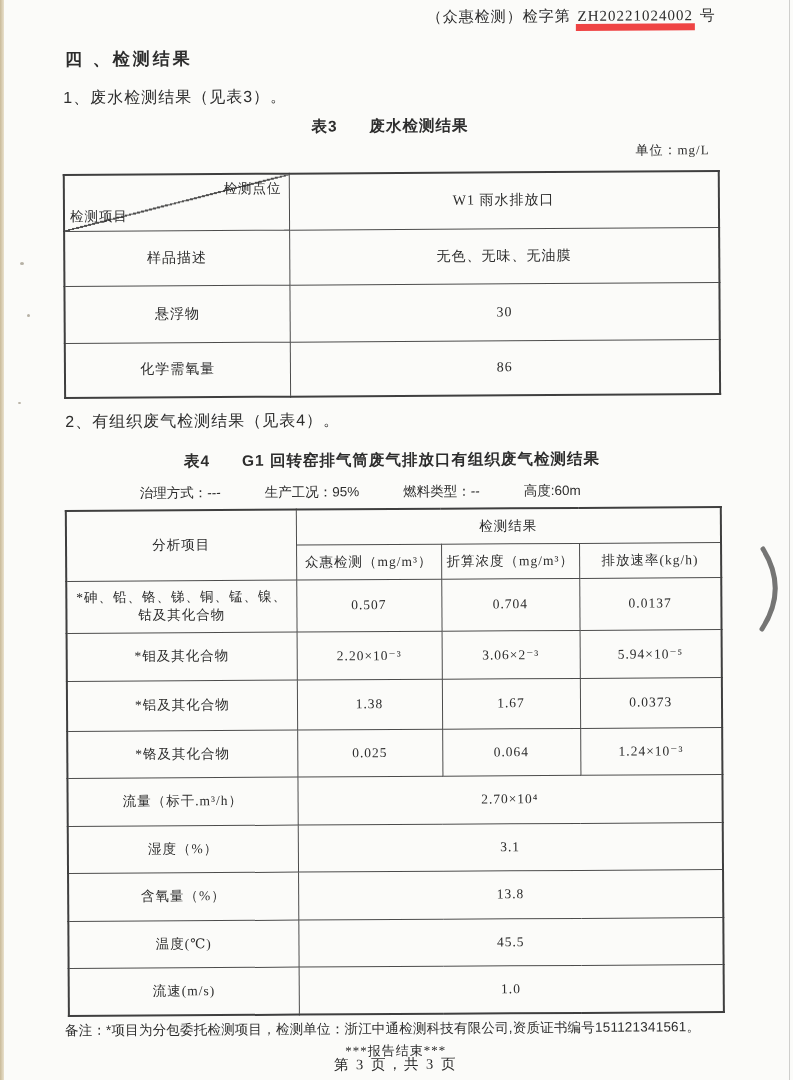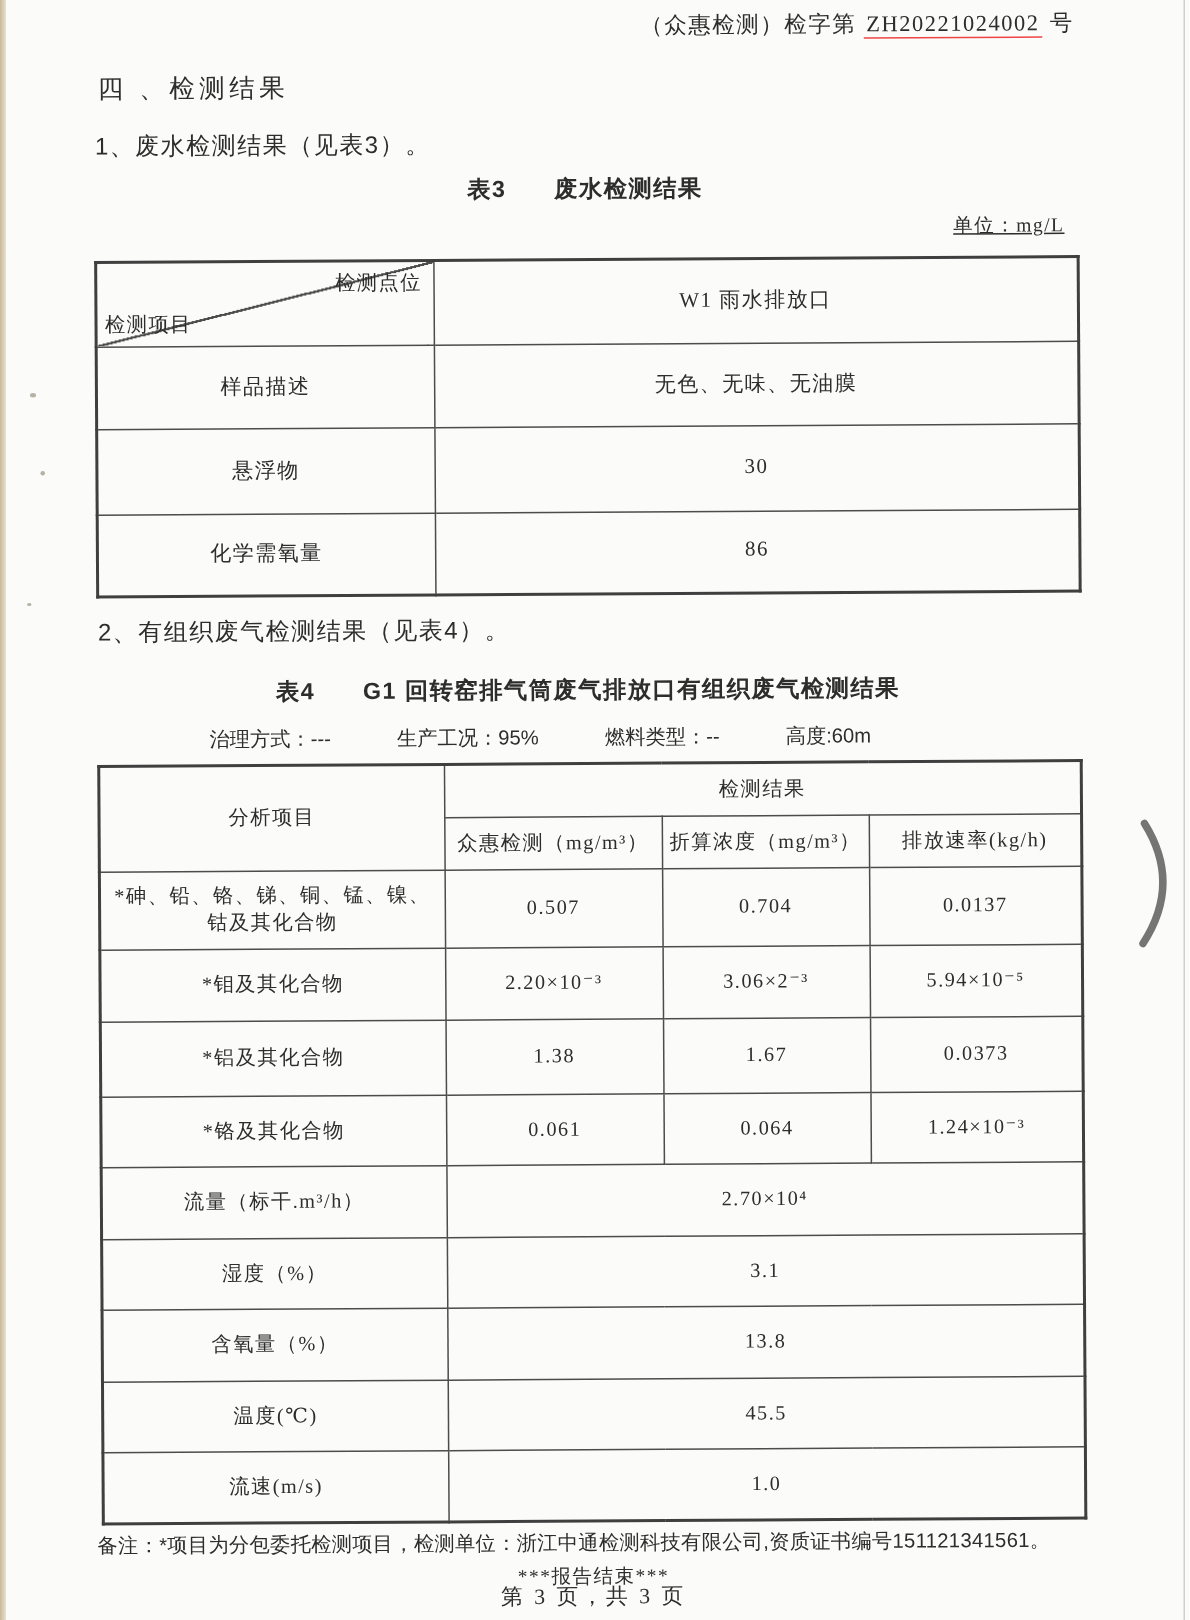--- a/index.html
+++ b/index.html
@@ -22,42 +22,42 @@
   }
   .speck { position: absolute; background: #b6b1a5; border-radius: 50%; z-index: 4; }
   .content {
     position: absolute; left: 0; top: 0; width: 793px; height: 1080px;
     transform: rotate(-0.35deg); transform-origin: 50% 50%;
   }
   .hdr-line {
     position: absolute; top: 8px; left: 430px;
     font-size: 15px; letter-spacing: 1px; white-space: nowrap;
   }
-  .hdr-line .num { border-bottom: 1px solid #ef4444; padding: 0 2px; }
+  .hdr-line .num { border-bottom: 7px solid #ef4444; padding: 0 2px; }
   .sec-title {
     position: absolute; top: 46px; left: 68px;
-    font-size: 17px; font-weight: 400; letter-spacing: 3px;
+    font-size: 17px; font-weight: 700; letter-spacing: 3px;
     font-family: "Liberation Sans", sans-serif;
   }
   .sub-item {
     position: absolute; left: 66px;
     font-size: 16px; font-weight: 500; letter-spacing: 1px;
     font-family: "Liberation Sans", sans-serif;
   }
   .sub1 { top: 86px; }
   .sub2 { top: 410px; }
   .tbl-title {
     position: absolute; left: 65px; width: 655px; text-align: center;
     font-size: 15.5px; font-weight: 600; letter-spacing: 1px;
     font-family: "Liberation Sans", sans-serif; white-space: pre;
   }
   .t3-title { top: 116px; }
   .t4-title { top: 450px; }
   .unit-label {
-    position: absolute; top: 143px; right: 81px; font-size: 13px; letter-spacing: 1px; text-decoration: underline;
+    position: absolute; top: 143px; right: 81px; font-size: 13px; letter-spacing: 1px;
   }
   .cond-row {
     position: absolute; top: 483px; left: 140px; width: 580px;
     display: flex; gap: 44px; font-size: 13.5px; white-space: nowrap;
     font-family: "Liberation Sans", sans-serif;
   }
   table {
     border-collapse: collapse; table-layout: fixed;
     position: absolute; left: 65px; width: 655px;
     font-size: 14px;
@@ -187,21 +187,21 @@
       <td>5.94×10⁻⁵</td>
     </tr>
     <tr style="height:50px">
       <td>*铝及其化合物</td>
       <td>1.38</td>
       <td>1.67</td>
       <td>0.0373</td>
     </tr>
     <tr style="height:47px">
       <td>*铬及其化合物</td>
-      <td>0.061</td>
+      <td>0.025</td>
       <td>0.064</td>
       <td>1.24×10⁻³</td>
     </tr>
     <tr style="height:48px">
       <td>流量（标干.m³/h）</td>
       <td colspan="3">2.70×10⁴</td>
     </tr>
     <tr style="height:47px">
       <td>湿度（%）</td>
       <td colspan="3">3.1</td>

